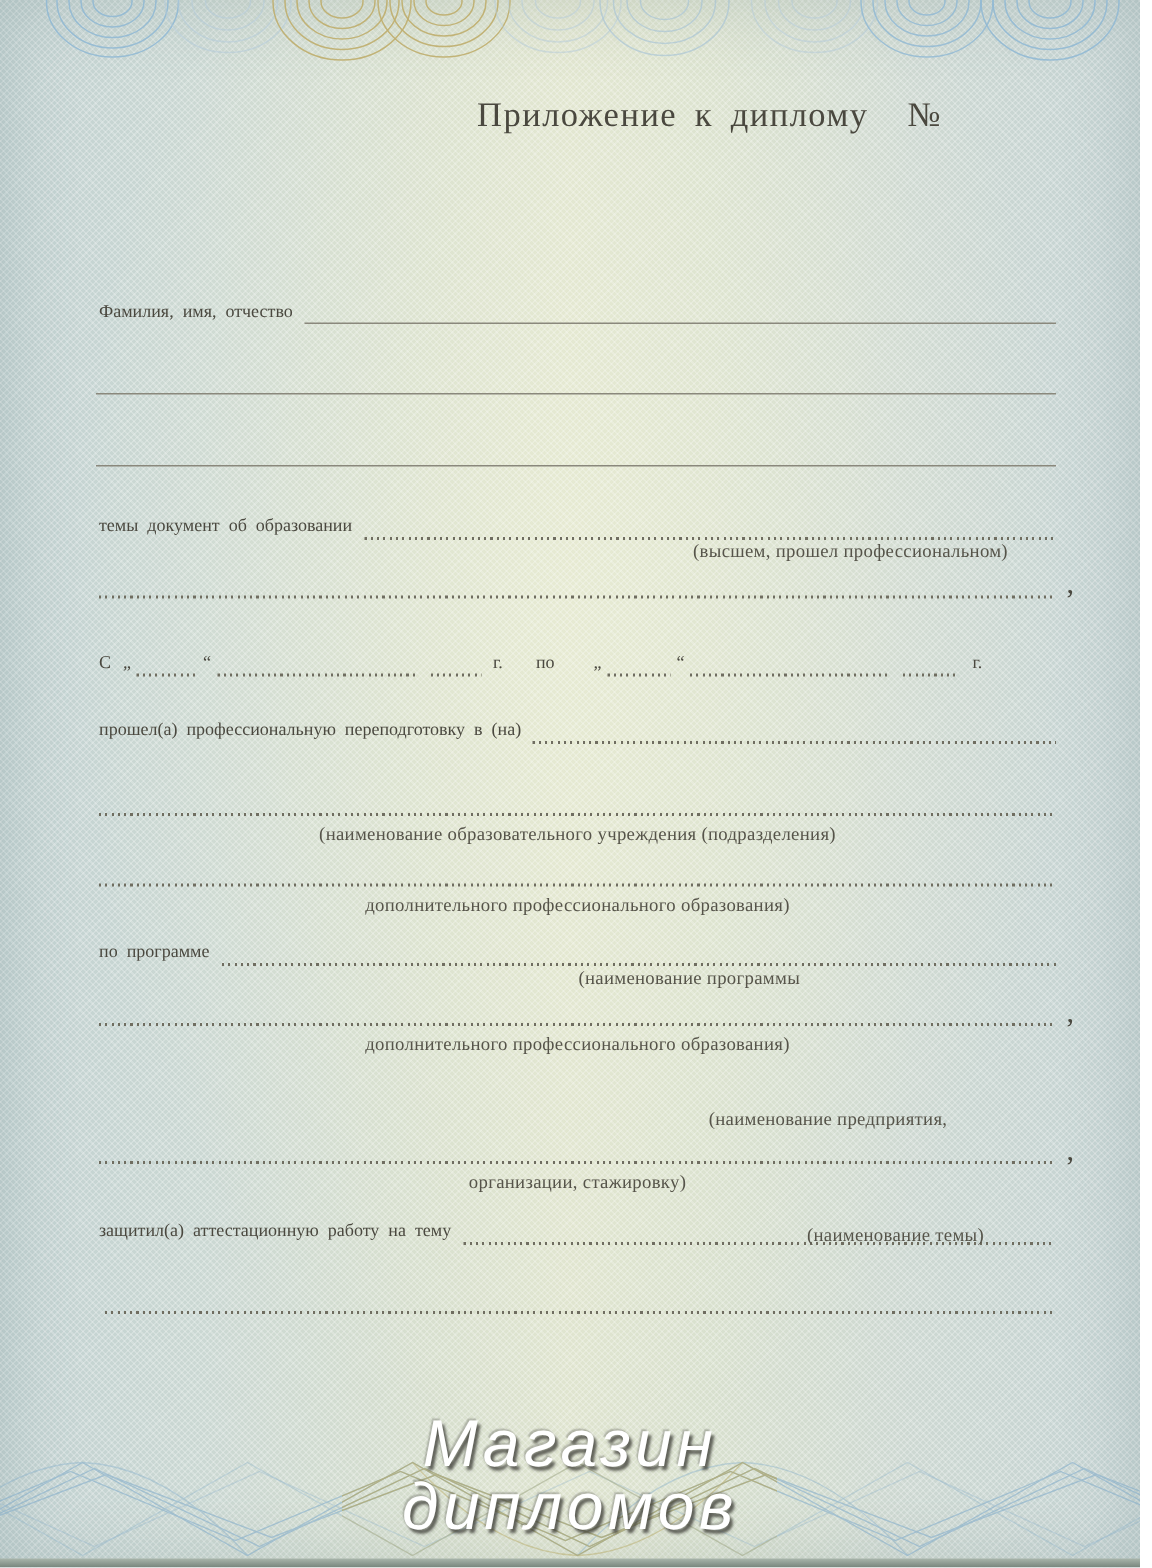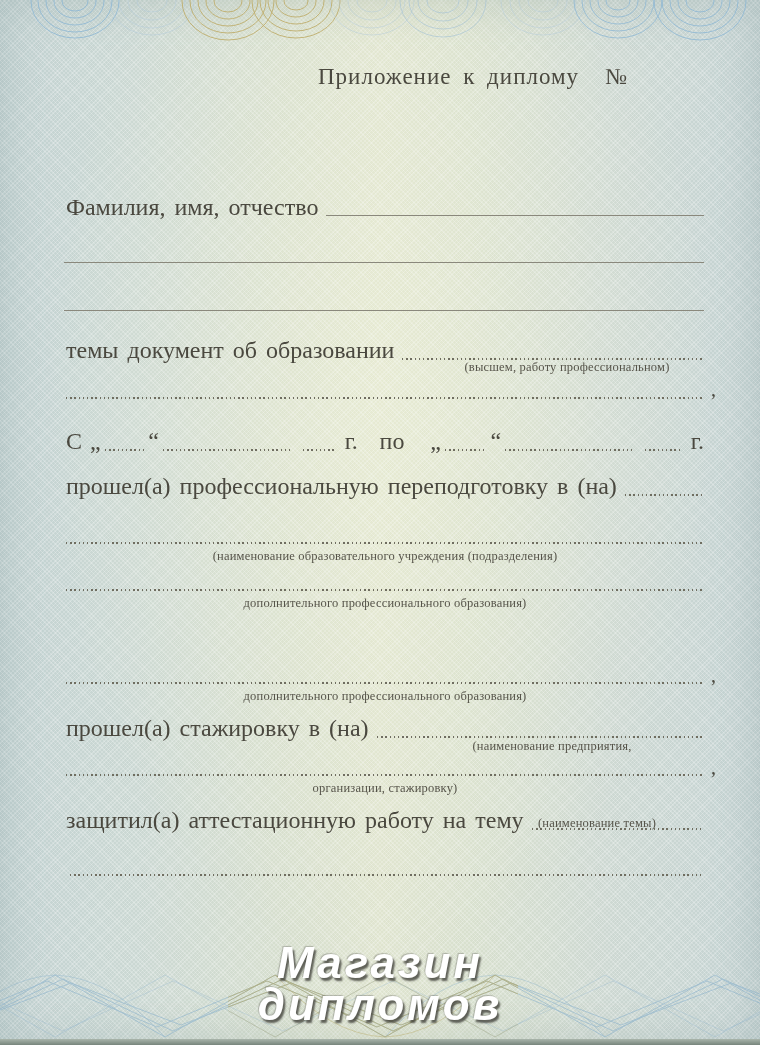--- a/index.html
+++ b/index.html
@@ -23,21 +23,21 @@
     background:linear-gradient(#a9b5ab,#77857c);
   }
   .title-row {
     position:absolute; top:64px; left:318px;
     display:flex; gap:26px;
     font-size:23px; letter-spacing:1px; word-spacing:5px;
   }
   .row {
     position:absolute; left:66px; right:56px;
     display:flex; align-items:flex-end;
-    font-size:24px; line-height:26px; word-spacing:3px; white-space:nowrap;
+    font-size:12px; line-height:26px; word-spacing:3px; white-space:nowrap;
   }
   .fill { flex:1; position:relative; margin-left:8px; }
   .fill::after, .dseg::after {
     content:""; position:absolute; left:0; right:0; bottom:3px; height:1.6px;
     background:repeating-linear-gradient(90deg,#6f6d60 0,#6f6d60 1.4px,rgba(0,0,0,0) 1.4px,rgba(0,0,0,0) 4.2px);
   }
   .fill.solid::after {
     height:0; border-bottom:1.1px solid #8a887c; background:none; bottom:4px;
   }
   .dseg { display:inline-block; position:relative; height:22px; }
@@ -52,21 +52,21 @@
   .caption {
     position:absolute; font-size:12.5px; color:#56544a;
     text-align:center; letter-spacing:0.2px; line-height:14px;
   }
   .floating-comma { position:absolute; font-size:20px; color:#4a483f; }
   .oq { margin:0 4px 0 8px; } .cq { margin:0 4px; }
   .gap8 { width:10px; } .gap20 { width:22px; } .gap16 { width:18px; }
   .watermark {
     position:absolute; left:0; right:0; top:942px; text-align:center;
     font-family:"Liberation Sans","DejaVu Sans",sans-serif;
-    font-weight:bold; font-style:italic;
+    font-weight:normal; font-style:italic;
     font-size:44px; line-height:42px; letter-spacing:3px;
     color:#ffffff;
     text-shadow:2px 3px 2px rgba(62,62,56,0.8), -1px -1px 1px rgba(90,90,84,0.35);
   }
 </style>
 </head>
 <body>
 
 <div class="page">
 
@@ -170,21 +170,21 @@
     <span>Фамилия, имя, отчество</span>
     <span class="fill solid"></span>
   </div>
   <div class="hr-solid" style="top:262px"></div>
   <div class="hr-solid" style="top:310px"></div>
 
   <div class="row" style="top:337px">
     <span>темы документ об образовании</span>
     <span class="fill"></span>
   </div>
-  <div class="caption" style="top:360px; left:430px; right:56px">(высшем, работу профессиональном)</div>
+  <div class="caption" style="top:360px; left:430px; right:56px">(высшем, прошел профессиональном)</div>
   <div class="hr-dotted" style="top:397px"></div>
   <span class="floating-comma" style="top:378px; right:44px">,</span>
 
   <div class="row" style="top:428px">
     <span>С</span>
     <span class="oq">„</span>
     <span class="dseg" style="width:40px"></span>
     <span class="cq">“</span>
     <span class="dseg" style="width:132px"></span>
     <span class="gap8"></span>
@@ -204,28 +204,29 @@
 
   <div class="row" style="top:473px">
     <span>прошел(а) профессиональную переподготовку в (на)</span>
     <span class="fill"></span>
   </div>
   <div class="hr-dotted" style="top:542px"></div>
   <div class="caption" style="top:549px; left:66px; right:56px">(наименование образовательного учреждения (подразделения)</div>
   <div class="hr-dotted" style="top:589px"></div>
   <div class="caption" style="top:596px; left:66px; right:56px">дополнительного профессионального образования)</div>
 
+  <div class="row" style="top:621px">
+    <span>по программе</span>
+    <span class="fill"></span>
+  </div>
+  <div class="caption" style="top:645px; left:215px; right:56px">(наименование программы</div>
   <div class="hr-dotted" style="top:682px"></div>
   <span class="floating-comma" style="top:664px; right:44px">,</span>
   <div class="caption" style="top:689px; left:66px; right:56px">дополнительного профессионального образования)</div>
 
-  <div class="row" style="top:715px">
-    <span>прошел(а) стажировку в (на)</span>
-    <span class="fill"></span>
-  </div>
   <div class="caption" style="top:739px; left:400px; right:56px">(наименование предприятия,</div>
   <div class="hr-dotted" style="top:774px"></div>
   <span class="floating-comma" style="top:756px; right:44px">,</span>
   <div class="caption" style="top:781px; left:66px; right:56px">организации, стажировку)</div>
 
   <div class="row" style="top:807px">
     <span>защитил(а) аттестационную работу на тему</span>
     <span class="fill"></span>
   </div>
   <div class="caption" style="top:816px; left:490px; right:56px">(наименование темы)</div>

